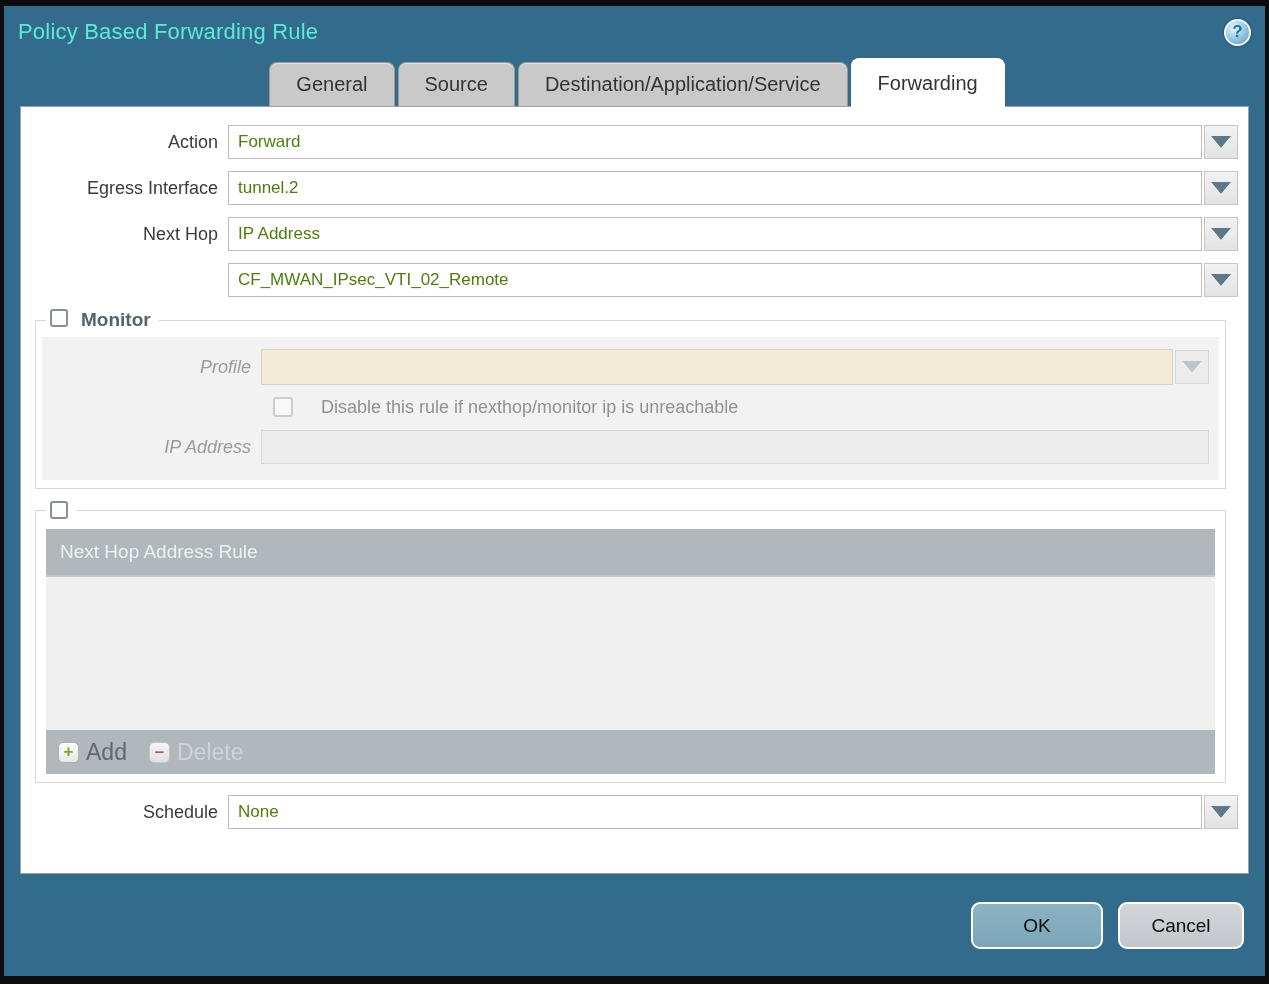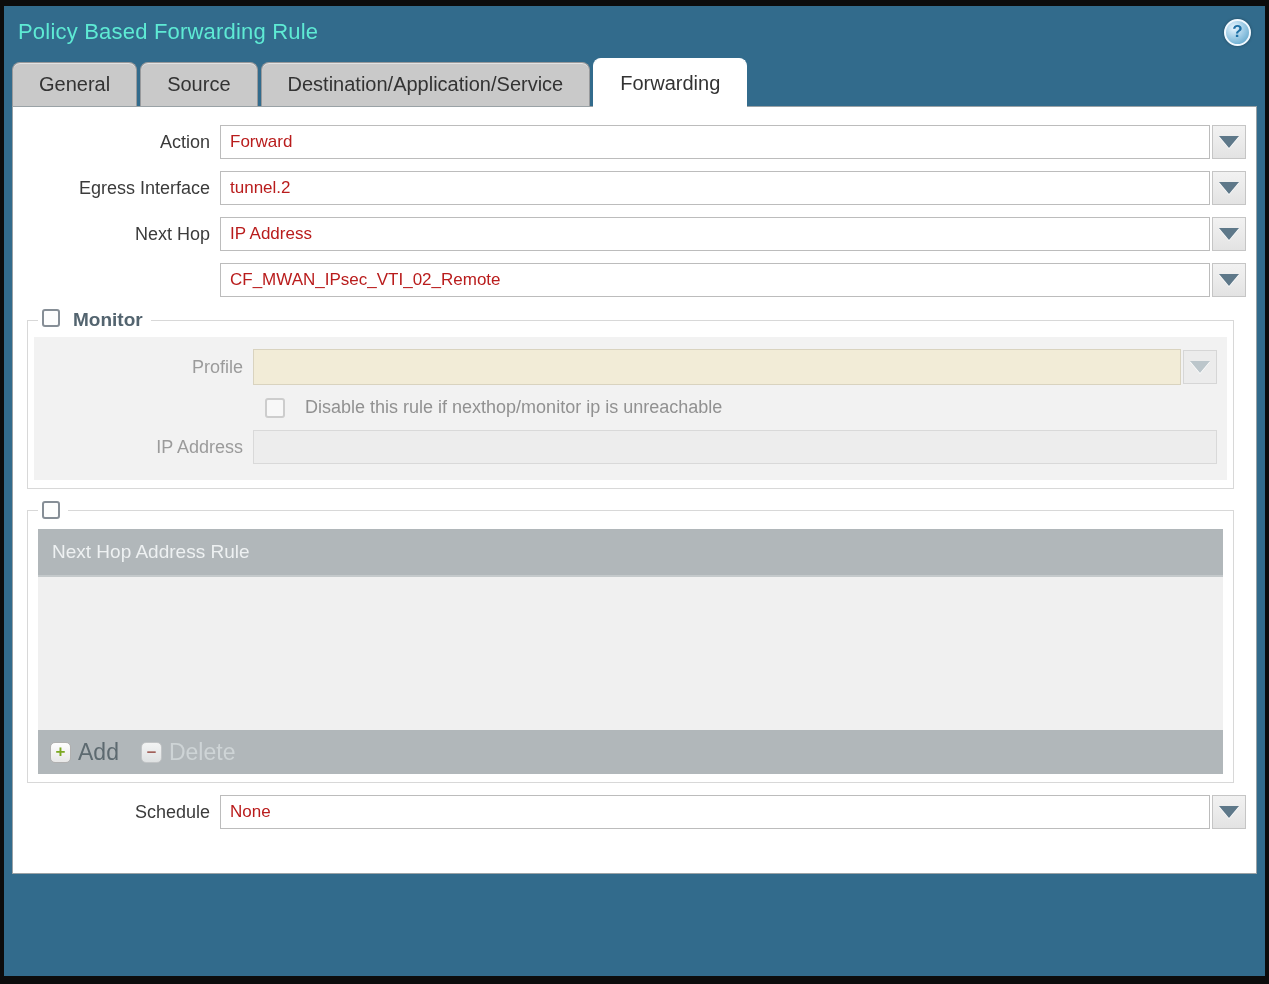--- a/index.html
+++ b/index.html
@@ -33,21 +33,21 @@
     box-shadow:0 0 3px rgba(0,0,0,0.35);
     display:flex; align-items:center; justify-content:center;
     color:#1d6fa5; font-weight:bold; font-size:17px;
     cursor:pointer;
   }
 
   
   .tabs {
     display:flex; align-items:flex-end;
     padding-left:8px; height:48px;
-    position:relative; z-index:2;
+    position:relative; z-index:2;justify-content:center;
   }
   .tab {
     background:#c9c9c9;
     border:1px solid #98999b; border-bottom:none;
     border-radius:8px 8px 0 0;
     height:44px; margin-right:3px;
     padding:0 26px;
     display:flex; align-items:center;
     font-size:20px; color:#333;
     cursor:pointer;
@@ -58,39 +58,39 @@
     border-color:#ffffff;
     height:50px;
     margin-bottom:-2px;
     box-shadow:none;
     position:relative; z-index:3;
   }
 
   
   .content {
     position:relative; z-index:1;
-    margin:0 8px;
+    margin:0 16px;
     height:768px;
     background:#ffffff;
     border:1px solid #9aa2a6;
     padding:18px 10px 0 0;
   }
 
   .form-row { display:flex; align-items:center; margin-bottom:12px; }
   .form-label {
     width:207px; text-align:right; padding-right:10px;
     font-size:18px; color:#3b3b3b;
     white-space:nowrap;
   }
   .form-field { flex:1; display:flex; align-items:center; }
   .textbox {
     flex:1; height:34px;
     border:1px solid #bcbcbc;
     background:#fff;
-    font-size:17px; color:#b91c1c;
+    font-size:17px; color:#4d7c0f;
     padding:0 9px;
     display:flex; align-items:center;
     overflow:hidden; white-space:nowrap;
   }
   .dd-btn {
     width:34px; height:34px; margin-left:2px;
     background:linear-gradient(#f2f2f2,#e3e3e3);
     border:1px solid #c5c5c5;
     display:flex; align-items:center; justify-content:center;
     cursor:pointer; flex:none;
@@ -125,26 +125,26 @@
   .cb.disabled { border-color:#cdcdcd; background:#f8f8f8; cursor:default; }
   .legend-title {
     font-size:19px; font-weight:bold; color:#53646f;
     white-space:nowrap;
   }
 
   .panel {
     background:#f2f2f2;
     padding:12px 0 16px 0;
   }
-  .panel .form-label { color:#9b9b9b; width:219px; }
+  .panel .form-label { color:#9b9b9b; width:219px;font-style:italic; }
   .textbox.beige { background:#f2ecd7; border-color:#d9d3bf; height:36px; }
   .textbox.disabled { background:#ededed; border-color:#d9d9d9; }
   .panel-row { display:flex; align-items:center; margin-bottom:12px; }
   .panel-row:last-child { margin-bottom:0; }
-  .inline-cb-row { padding-left:231px; display:flex; align-items:center; gap:20px; margin-bottom:12px; }
+  .inline-cb-row { padding-left:231px; display:flex; gap:28px; margin-bottom:12px; }
   .inline-cb-row .cb { width:20px; height:20px; }
   .muted-text { font-size:18px; color:#919191; }
   .panel .form-field { padding-right:10px; }
 
   
   .nh-table { margin:4px 4px 0 4px; }
   .nh-header {
     height:48px; background:#b1b7ba;
     display:flex; align-items:center;
     padding-left:14px;
@@ -319,14 +319,22 @@
       <div class="form-field">
         <div class="textbox">None</div>
         <div class="dd-btn">
           <div class="dd-tri"></div>
         </div>
       </div>
     </div>
 
   </div>
 
+  <div class="footer">
+    <div class="btn btn-ok">
+      <span>OK</span>
+    </div>
+    <div class="btn btn-cancel">
+      <span>Cancel</span>
+    </div>
+  </div>
 
 </div>
 
 </body></html>

